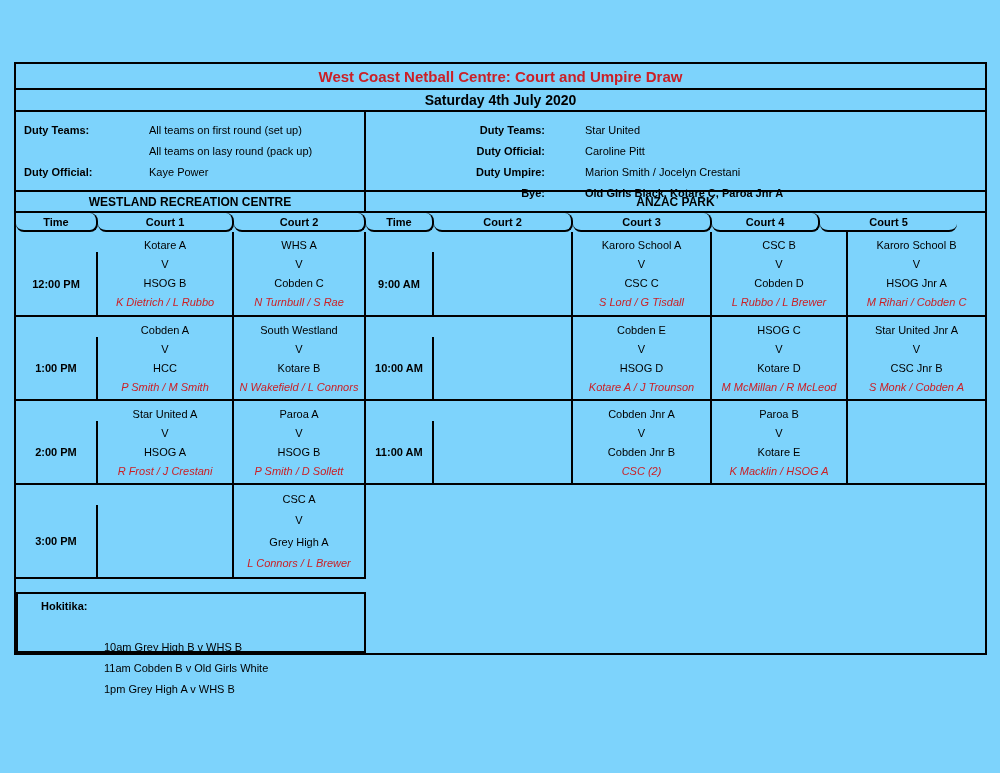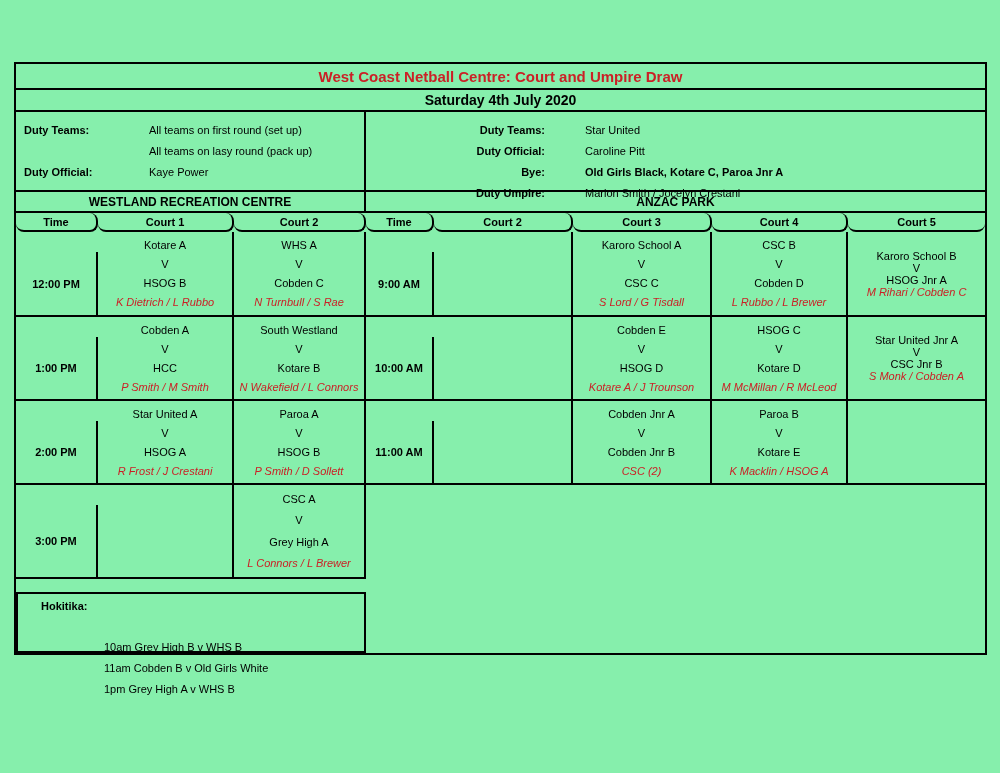--- a/index.html
+++ b/index.html
@@ -1,16 +1,16 @@
 <!DOCTYPE html>
 <html style="--red: #cb2026;"><head>
 <meta charset="utf-8">
 <style>
   html,body{margin:0;padding:0;background:#e9e9e9;}
-  .page{position:relative;width:1000px;height:773px;background:#86efac;
+  .page{position:relative;width:1000px;height:773px;background:#7dd3fc;
         font-family:"Liberation Sans", sans-serif;color:#000;overflow:hidden;}
   .doc{position:absolute;left:14px;top:62px;width:969px;height:589px;
        border:2px solid #000;}
   .titlerow{position:absolute;left:0;top:0;width:969px;height:26px;
        border-bottom:2px solid #000;display:flex;align-items:center;justify-content:center;
        font-size:15px;font-weight:bold;color:var(--red);box-sizing:border-box;}
   .daterow{position:absolute;left:0;top:26px;width:969px;height:22px;
        border-bottom:2px solid #000;display:flex;align-items:center;justify-content:center;
        font-size:14px;font-weight:bold;box-sizing:border-box;}
   .duty{position:absolute;left:0;top:48px;width:969px;height:80px;
@@ -32,21 +32,21 @@
   .colhead{display:flex;align-items:center;justify-content:center;font-weight:bold;font-size:11px;
        border-right:2px solid #000;border-bottom:2px solid #000;box-sizing:border-box;border-radius:8px;}
   .colhead.last{border-right:none;}
   .grid{position:absolute;display:grid;}
   .grid-left{left:0;top:168px;grid-template-columns:82px 136px 132px;
        grid-template-rows:85px 84px 84px 94px;}
   .grid-right{left:350px;top:168px;grid-template-columns:68px 139px 139px 136px 137px;
        grid-template-rows:85px 84px 84px;}
   .cell{border-right:2px solid #000;border-bottom:2px solid #000;box-sizing:border-box;
        font-size:11px;}
-  .cell.last-col{border-right:none;justify-content:center;}
+  .cell.last-col{border-right:none;}
   .timecell{display:flex;align-items:center;justify-content:center;font-weight:bold;margin-top:20px;}
   .match{display:flex;flex-direction:column;justify-content:space-around;
        align-items:center;text-align:center;padding:3px 2px;}
   .umpires{color:var(--red);font-style:italic;}
   .hokitika{position:absolute;left:0;top:528px;width:350px;height:61px;
        border:2px solid #000;box-sizing:border-box;display:flex;font-size:11px;}
   .hok-label{font-weight:bold;padding:6px 0 0 23px;width:63px;}
   .hok-lines{padding-top:6px;margin-top:36px;}
   .hok-line{height:21px;display:flex;align-items:center;}
 </style>
@@ -77,43 +77,43 @@
       <div class="duty-right">
         <div class="drrow">
           <span class="drlabel">Duty Teams:</span>
           <span class="drvalue">Star United</span>
         </div>
         <div class="drrow">
           <span class="drlabel">Duty Official:</span>
           <span class="drvalue">Caroline Pitt</span>
         </div>
         <div class="drrow">
+          <span class="drlabel">Duty Umpire:</span>
+          <span class="drvalue">Marion Smith / Jocelyn Crestani</span>
+        </div>
+        <div class="drrow">
           <span class="drlabel">Bye:</span>
           <span class="drvalue bold">Old Girls Black, Kotare C, Paroa Jnr A</span>
-        </div>
-        <div class="drrow">
-          <span class="drlabel">Duty Umpire:</span>
-          <span class="drvalue">Marion Smith / Jocelyn Crestani</span>
         </div>
       </div>
     </div>
 
     <div class="venues">
       <div class="venue vleft">WESTLAND RECREATION CENTRE</div>
       <div class="venue vright">ANZAC PARK</div>
     </div>
 
     <div class="colheads">
       <div class="colhead" style="width:82px">Time</div>
       <div class="colhead" style="width:136px">Court 1</div>
       <div class="colhead" style="width:132px">Court 2</div>
       <div class="colhead" style="width:68px">Time</div>
       <div class="colhead" style="width:139px">Court 2</div>
       <div class="colhead" style="width:139px">Court 3</div>
-      <div class="colhead" style="width:136px">Court 4</div>
+      <div class="colhead" style="width:108px">Court 4</div>
       <div class="colhead last" style="width:137px">Court 5</div>
     </div>
 
     <div class="grid grid-left">
 
       <div class="cell timecell">12:00 PM</div>
       <div class="cell match">
         <div>Kotare A</div>
         <div>V</div>
         <div>HSOG B</div>

